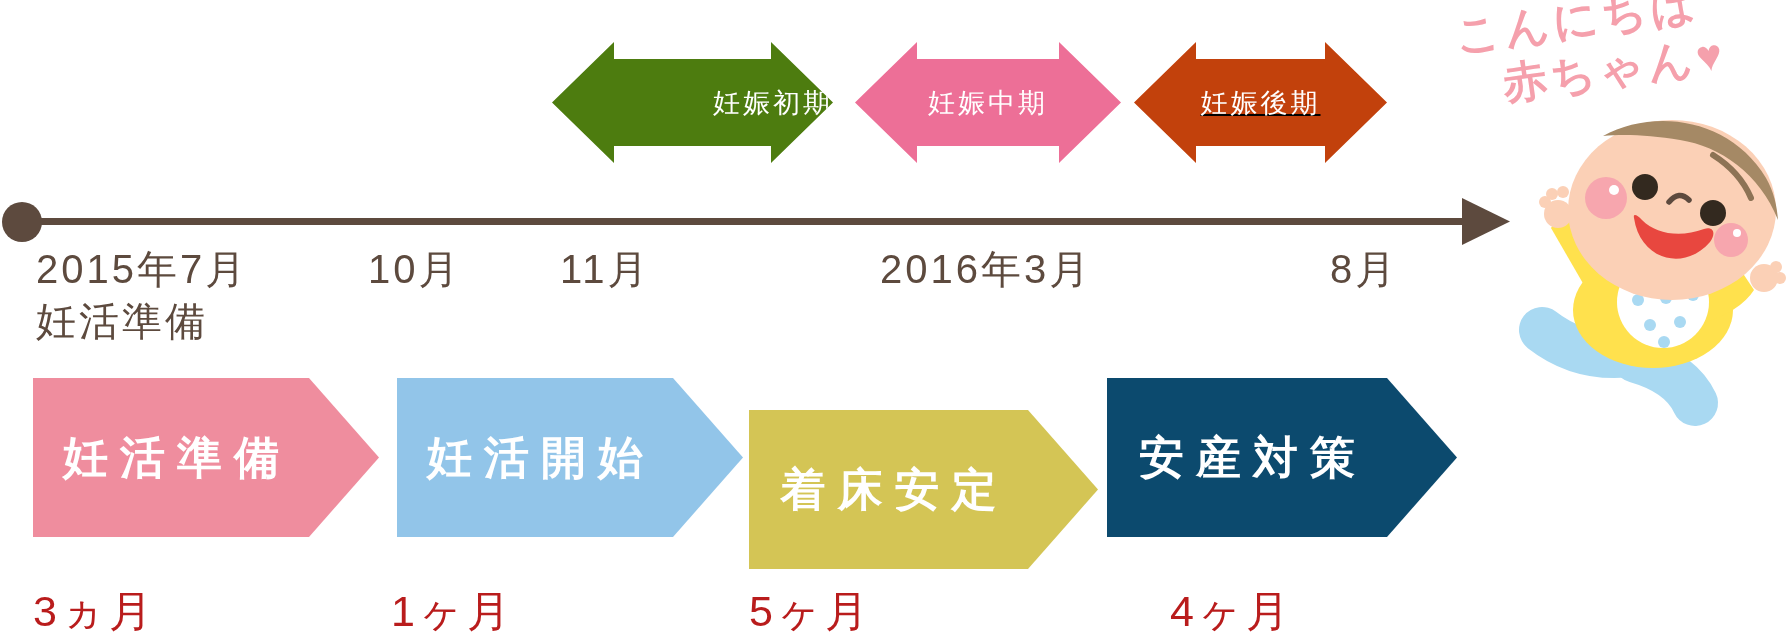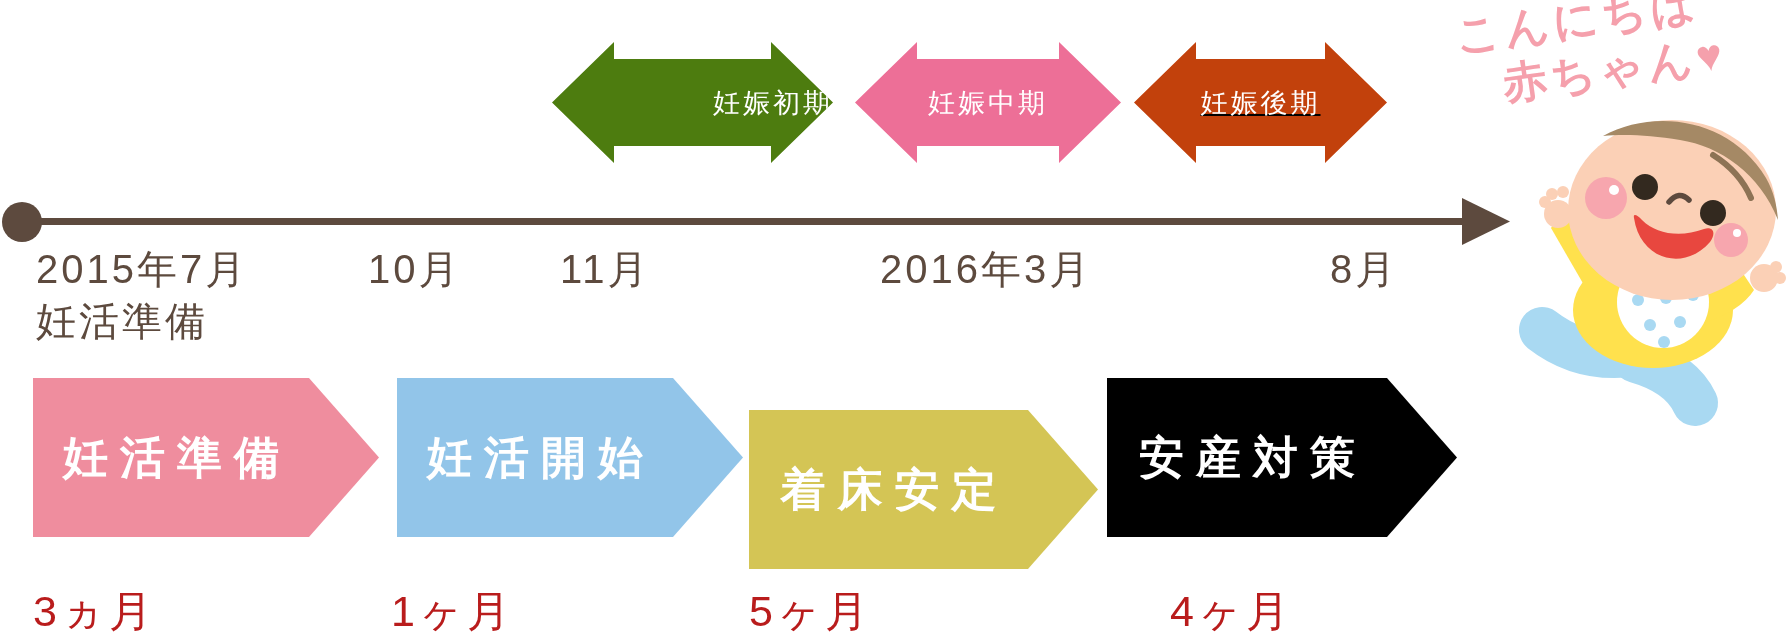--- a/index.html
+++ b/index.html
@@ -93,21 +93,21 @@
 
   <div class="stage s1" style="background-color: rgb(239, 141, 158);">
     <span class="stage-label">妊活準備</span>
   </div>
   <div class="stage s2" style="background-color: rgb(146, 197, 233); margin-left: 6px;">
     <span class="stage-label">妊活開始</span>
   </div>
   <div class="stage s3" style="background-color: rgb(212, 197, 85); margin-top: 32px;">
     <span class="stage-label">着床安定</span>
   </div>
-  <div class="stage s4" style="background-color: #000000; justify-content: center;">
+  <div class="stage s4" style="background-color: #0c4a6e; justify-content: center;">
     <span class="stage-label">安産対策</span>
   </div>
 
   <div class="duration d1">3ヵ月</div>
   <div class="duration d2">1ヶ月</div>
   <div class="duration d3">5ヶ月</div>
   <div class="duration d4">4ヶ月</div>
 
   <div class="greeting" style="color: rgb(245, 160, 172);">
     <span class="g1">こんにちは</span>

